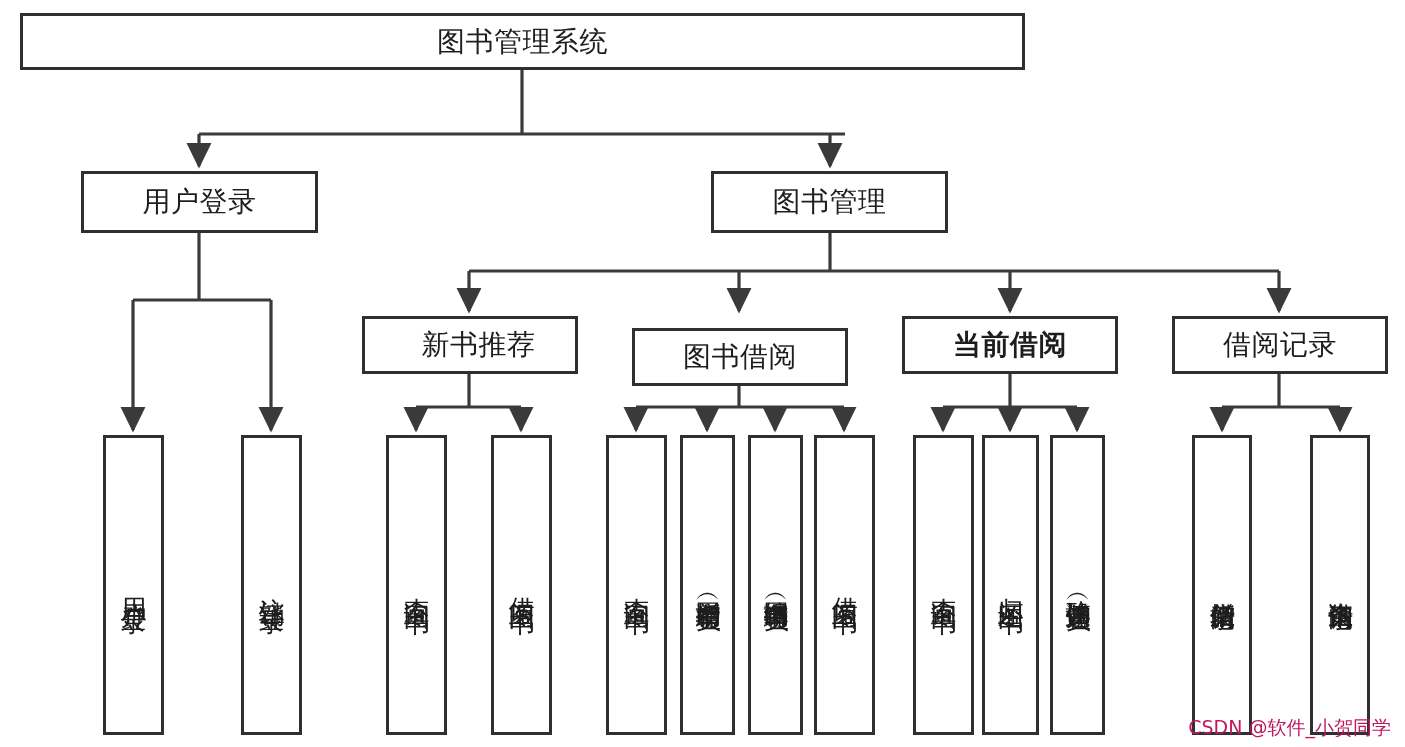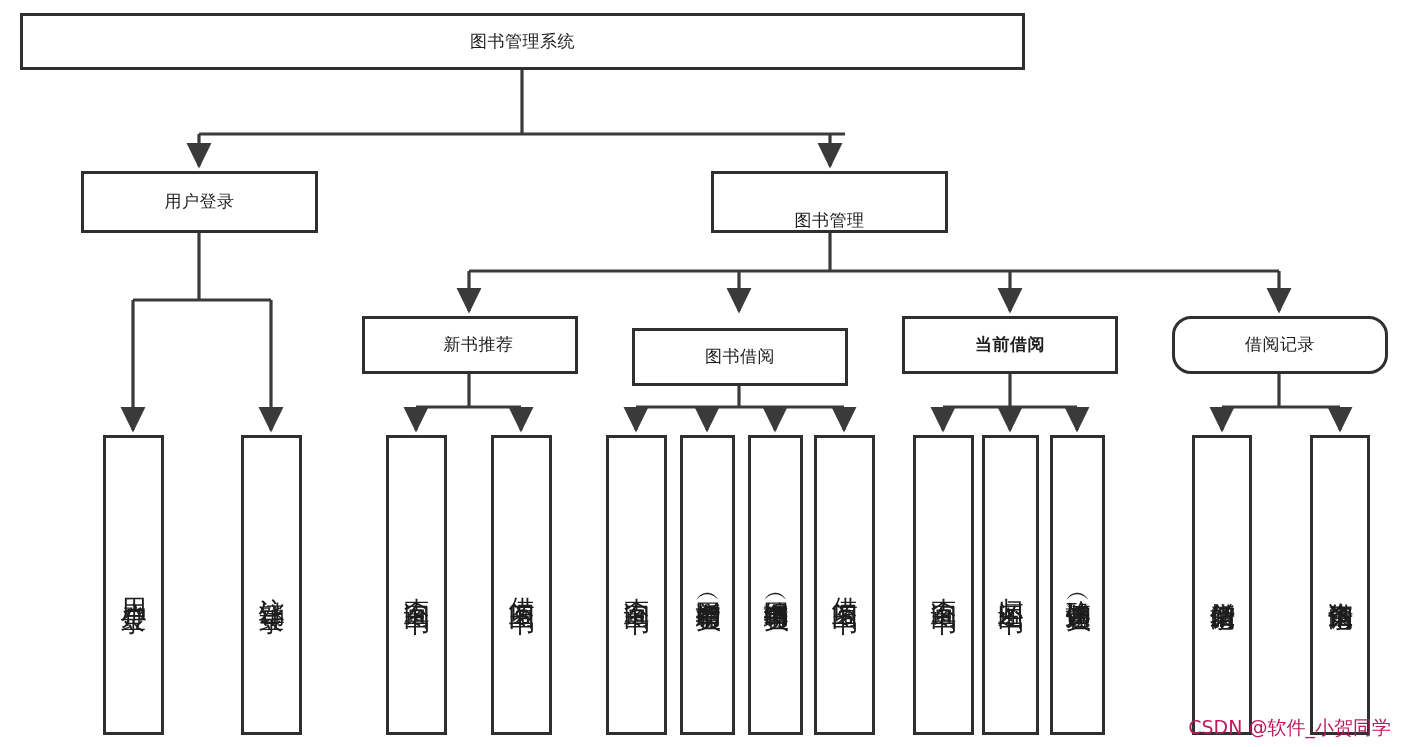--- a/index.html
+++ b/index.html
@@ -37,21 +37,21 @@
     color: #1d1d1d;
     z-index: 3;
   }
   .node-label {
     display: block;
     text-align: center;
     line-height: 1.12;
     letter-spacing: 0.5px;
   }
   .node.horizontal .node-label {
-    font-size: 17px;
+    font-size: 28px;
   }
   .node.vertical {
     align-items: center;
     justify-content: center;
     padding: 6px 0;
   }
   .node.vertical .node-label {
     writing-mode: vertical-rl;
     text-orientation: upright;
     font-size: 26px;
@@ -130,37 +130,37 @@
   </svg>
 
   <div class="node horizontal" style="left:20px; top:13px; width:1005px; height:57px;">
     <span class="node-label">图书管理系统</span>
   </div>
 
   <div class="node horizontal" style="left:81px; top:171px; width:237px; height:62px;">
     <span class="node-label">用户登录</span>
   </div>
 
-  <div class="node horizontal" style="left:711px; top:171px; width:237px; height:62px;align-items:flex-end;">
+  <div class="node horizontal" style="left:711px; top:171px; width:237px; height:62px;">
     <span class="node-label">图书管理</span>
   </div>
 
   <div class="node horizontal" style="left:362px; top:316px; width:216px; height:58px;padding-left:17px;">
     <span class="node-label">新书推荐</span>
   </div>
 
   <div class="node horizontal" style="left:632px; top:328px; width:216px; height:58px;">
     <span class="node-label">图书借阅</span>
   </div>
 
   <div class="node horizontal" style="left:902px; top:316px; width:216px; height:58px;font-weight:bold;">
     <span class="node-label">当前借阅</span>
   </div>
 
-  <div class="node horizontal" style="left:1172px; top:316px; width:216px; height:58px;border-radius:19px;">
+  <div class="node horizontal" style="left:1172px; top:316px; width:216px; height:58px;">
     <span class="node-label">借阅记录</span>
   </div>
 
   <div class="node vertical" style="left:103px; top:435px; width:61px; height:300px;">
     <span class="node-label">用户登录</span>
   </div>
 
   <div class="node vertical" style="left:241px; top:435px; width:61px; height:300px;">
     <span class="node-label">注销登录</span>
   </div>

